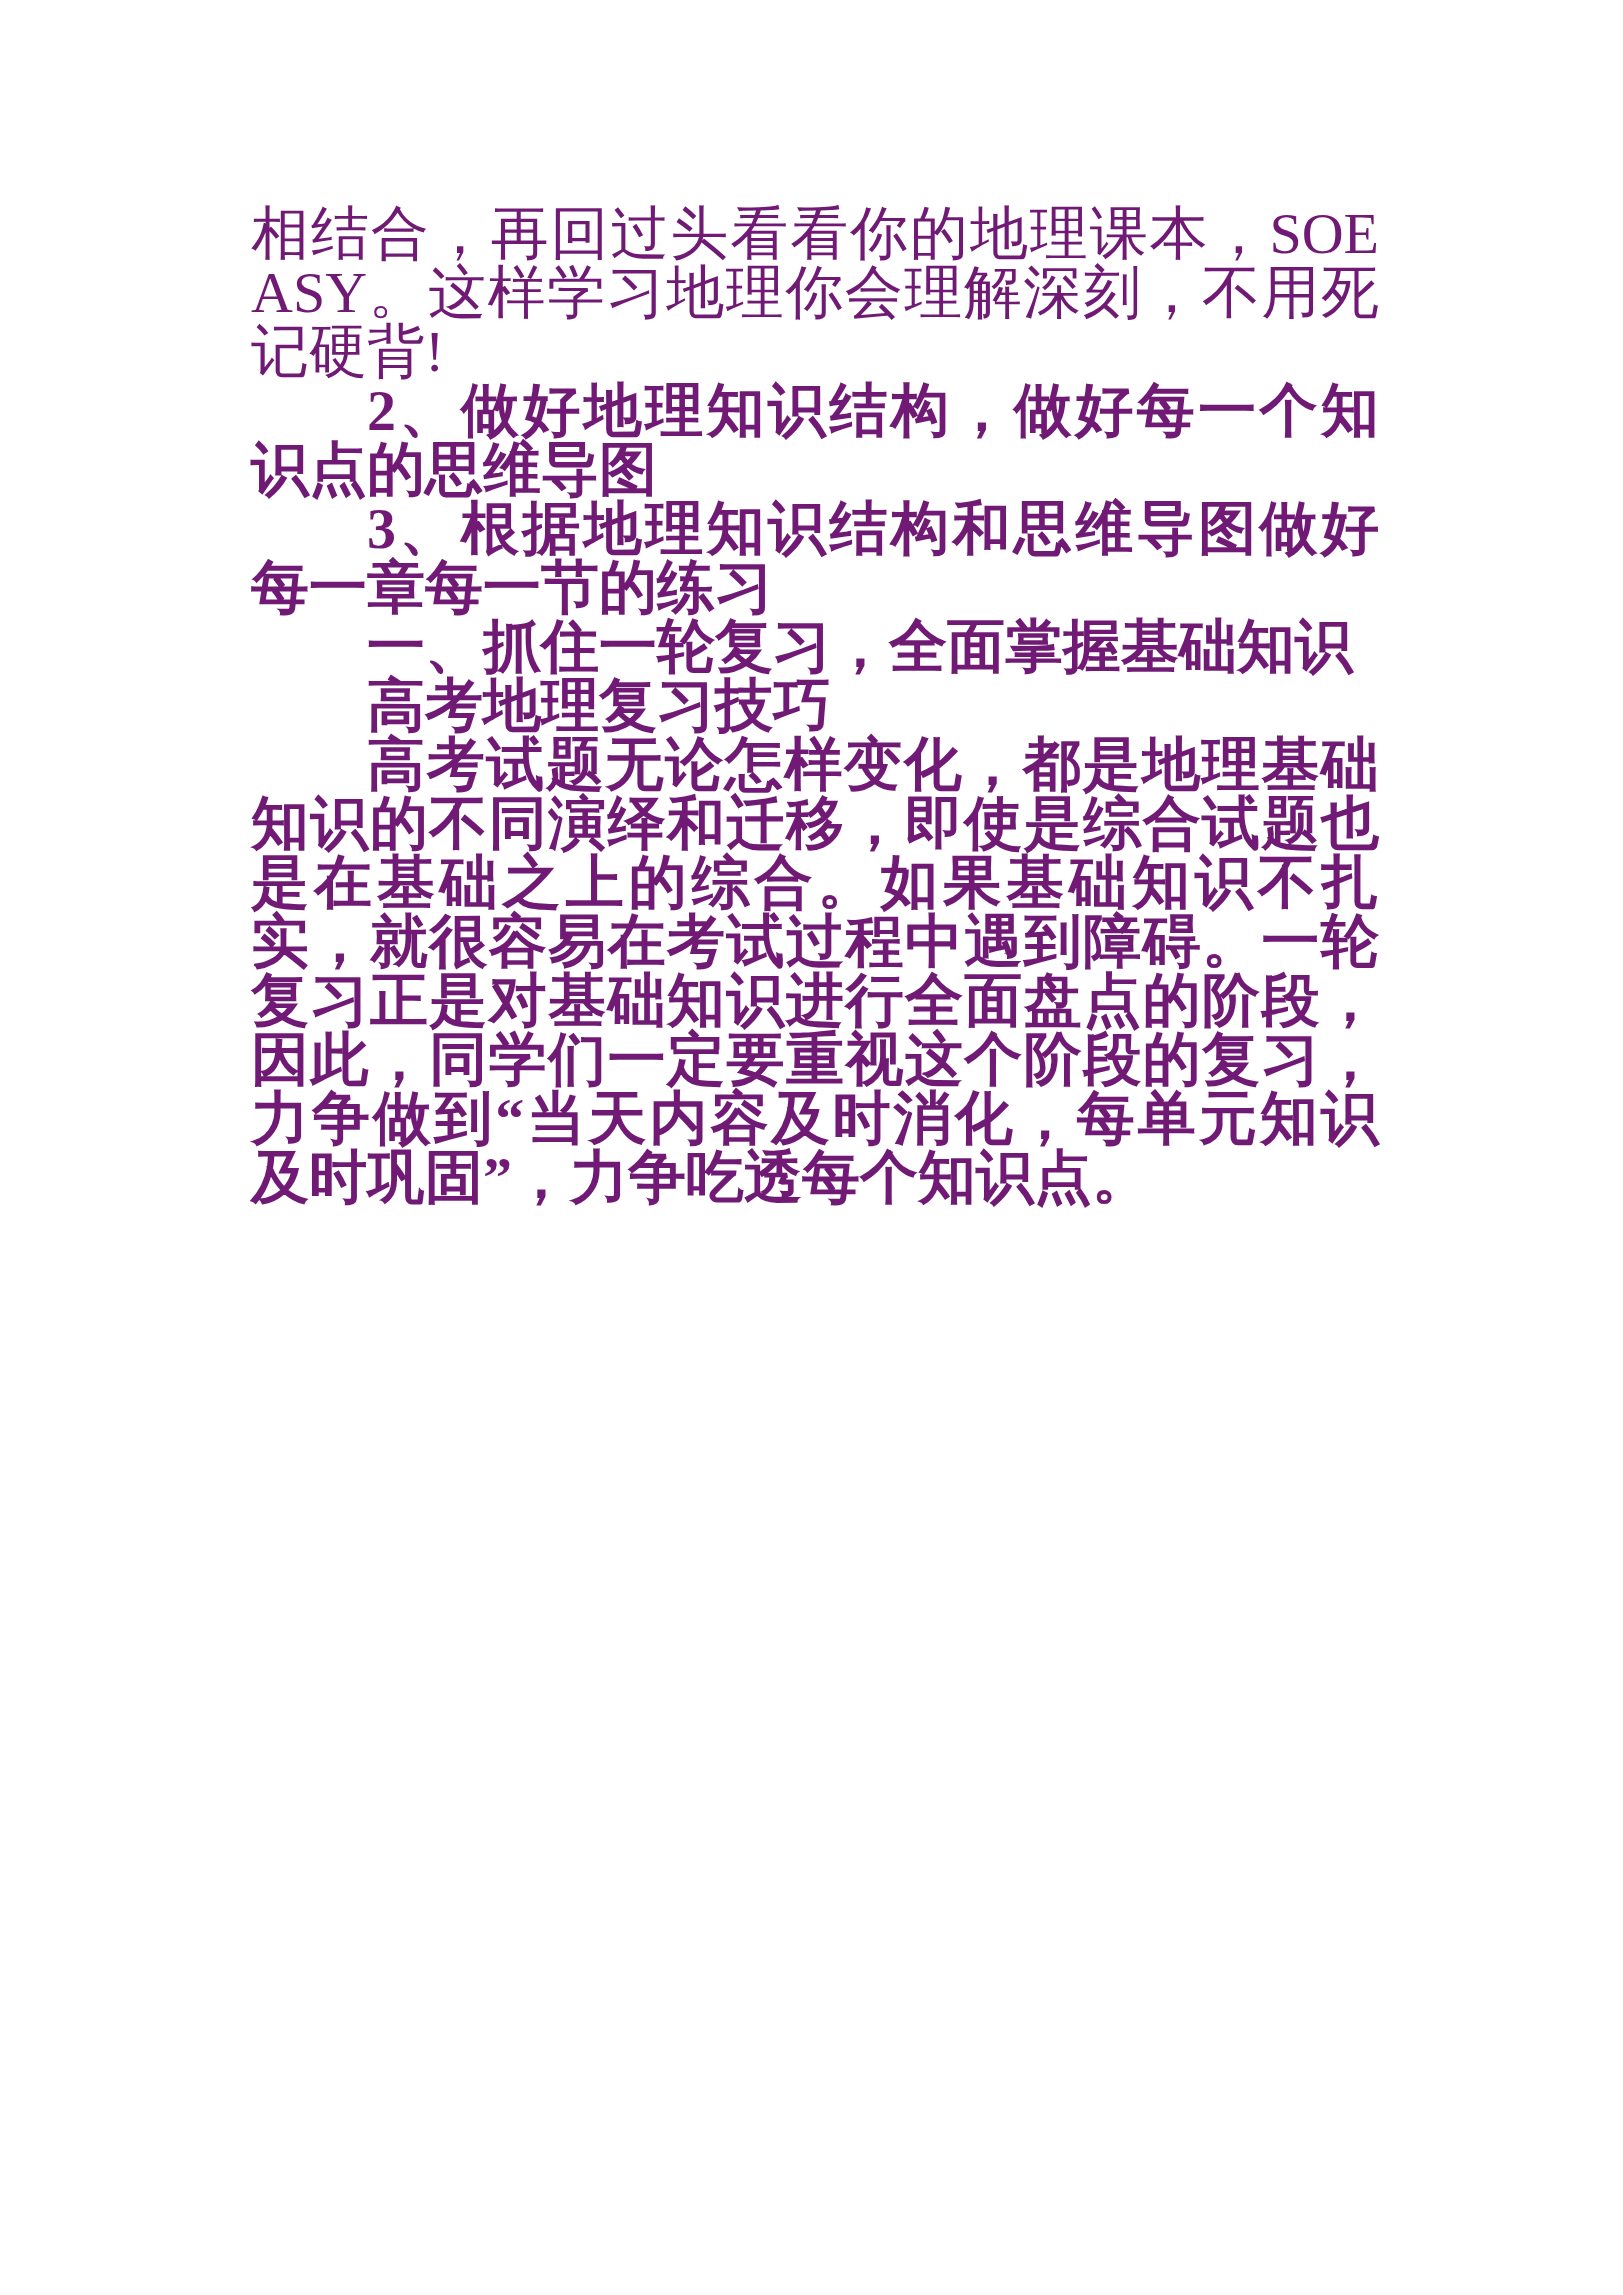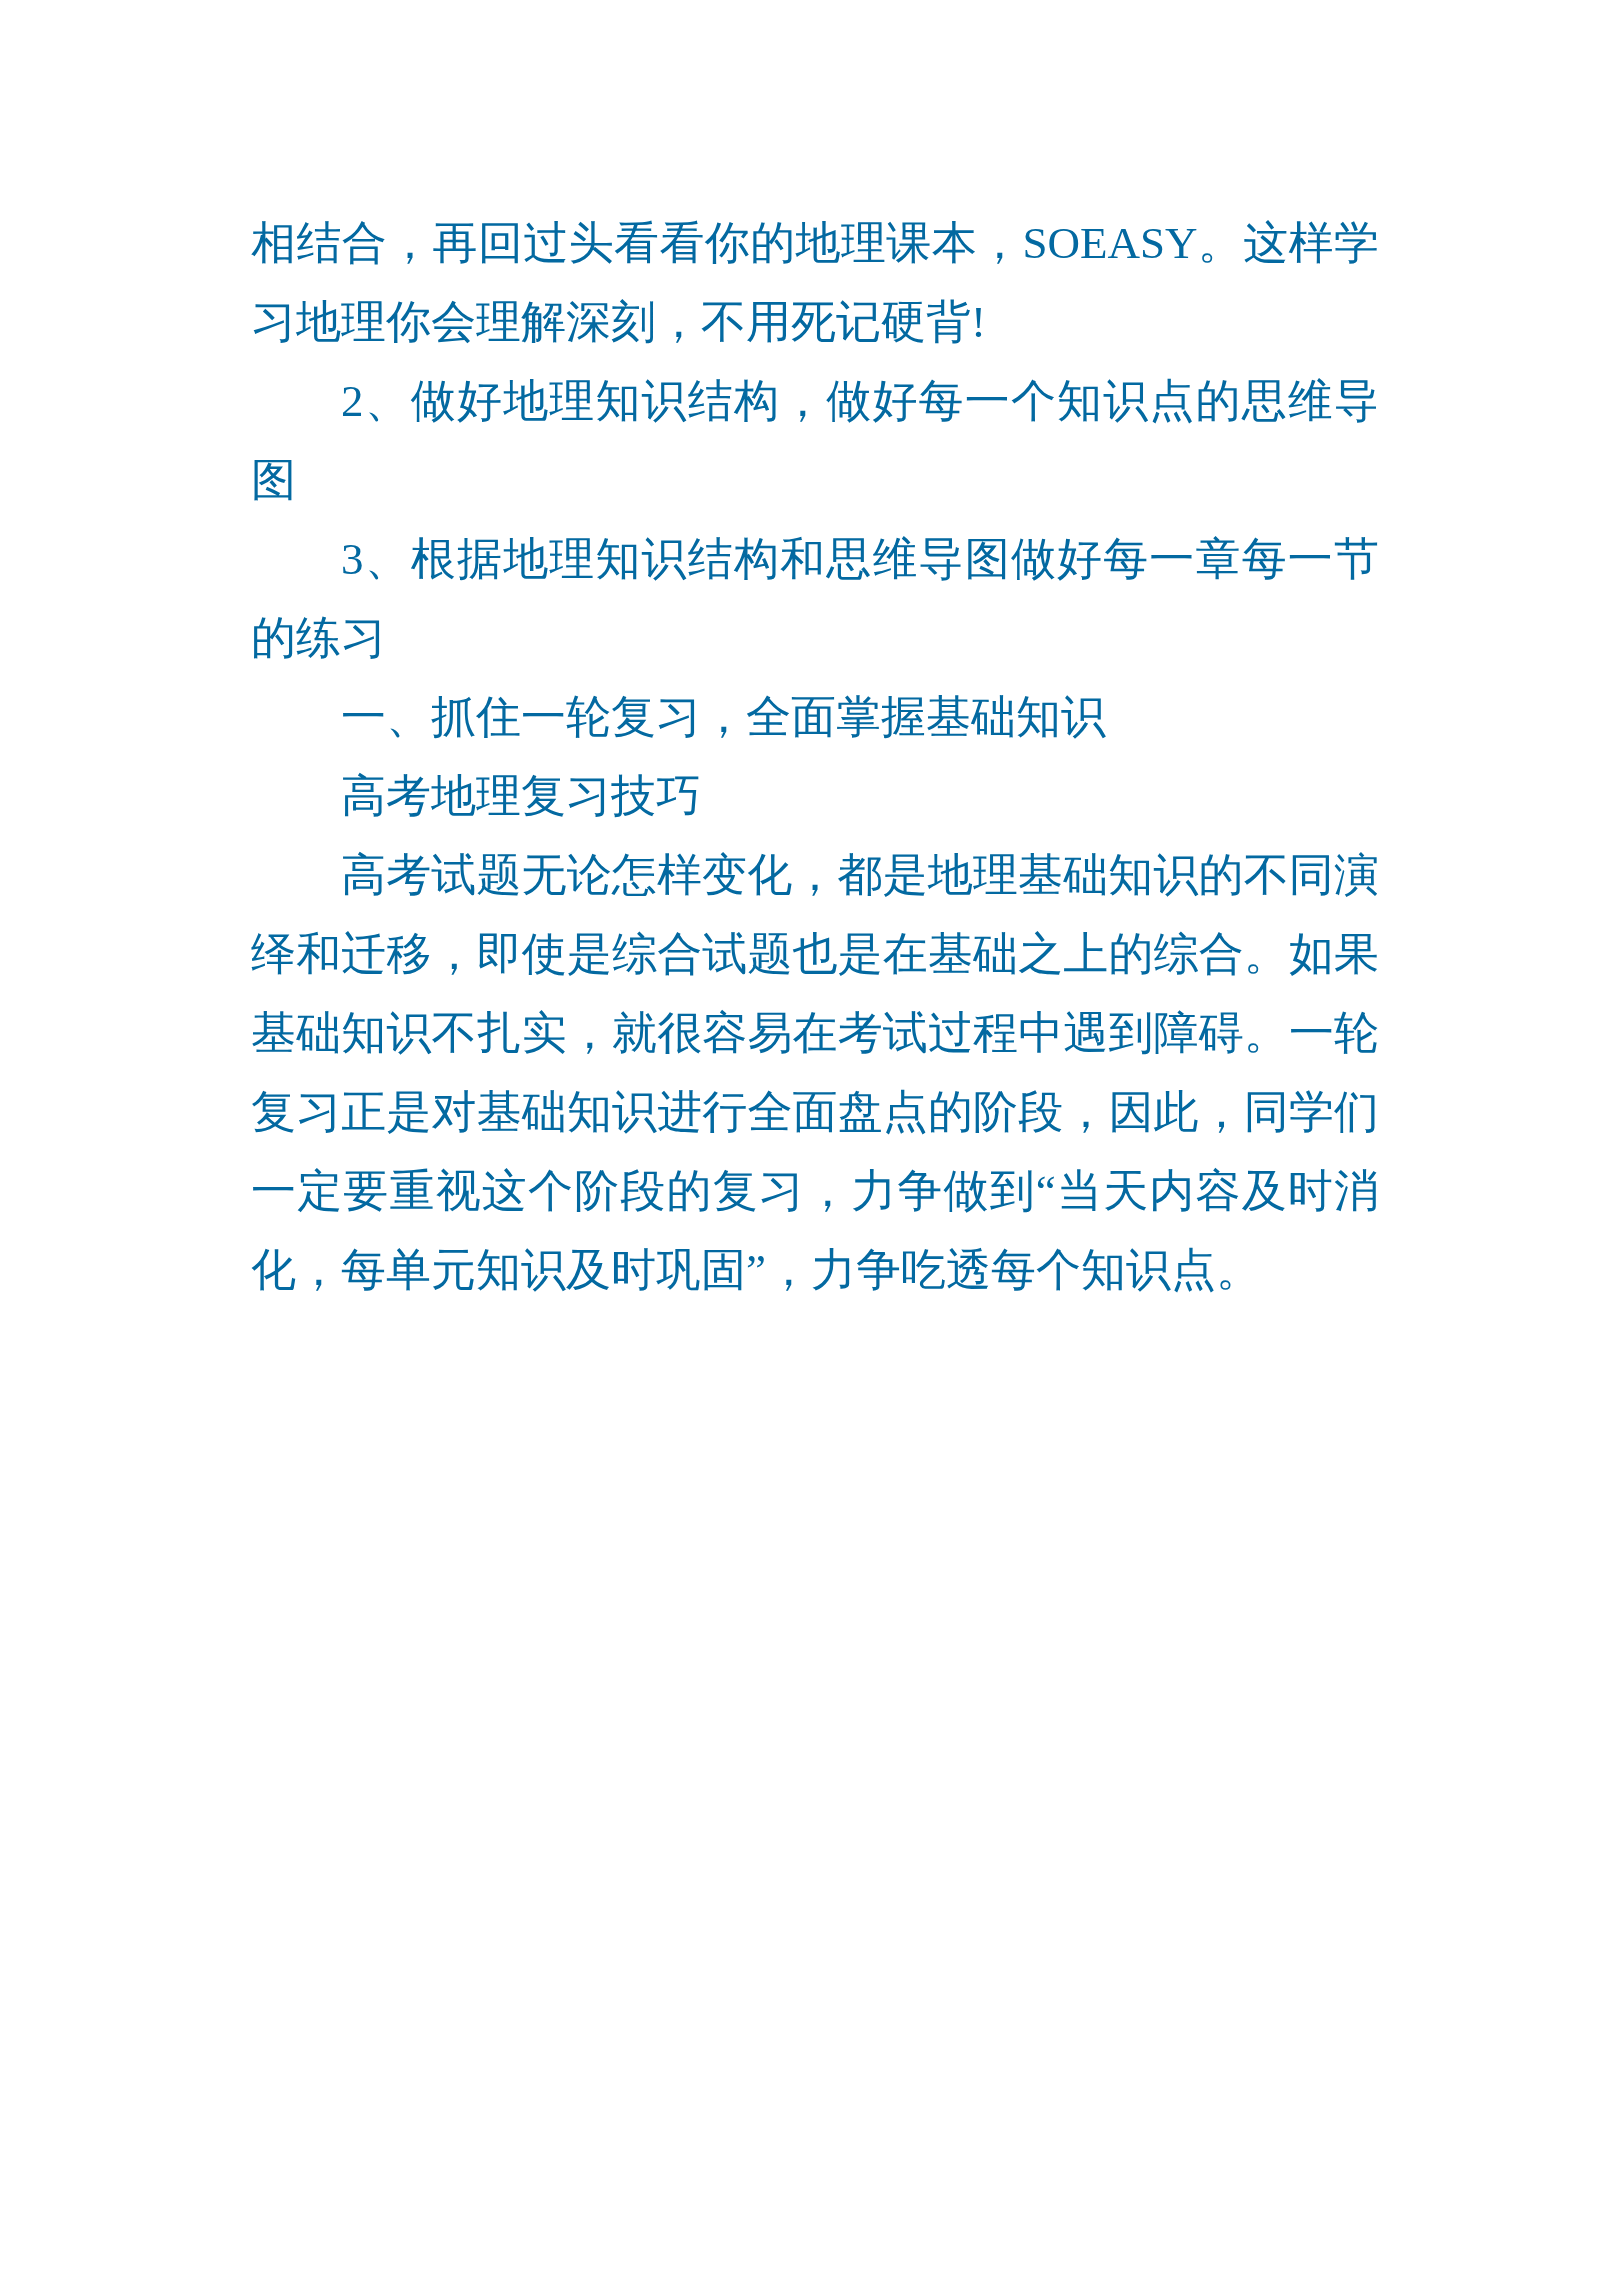--- a/index.html
+++ b/index.html
@@ -12,34 +12,35 @@
     width: 1623px;
     height: 2295px;
     background: #ffffff;
     overflow: hidden;
   }
   .text-block {
     position: absolute;
     left: 251px;
     top: 204px;
     width: 1128px;
-    color: #0369a1;
+    color: #701a75;
     font-family: "Liberation Serif", "DejaVu Serif", serif;
-    font-size: 45px;
-    line-height: 79px;
+    font-size: 58px;
+    line-height: 59px;
     text-align: justify;
     text-justify: inter-ideograph;
     word-break: break-all;
   }
   .para {
     margin: 0;
     padding: 0;
   }
   .para.indent {
     text-indent: 2em;
+    font-weight: bold;
   }
 </style>
 </head>
 <body>
 
 <div class="page">
   <div class="text-block">
     <p class="para">相结合，再回过头看看你的地理课本，SOEASY。这样学习地理你会理解深刻，不用死记硬背!</p>
     <p class="para indent">2、做好地理知识结构，做好每一个知识点的思维导图</p>
     <p class="para indent">3、根据地理知识结构和思维导图做好每一章每一节的练习</p>

